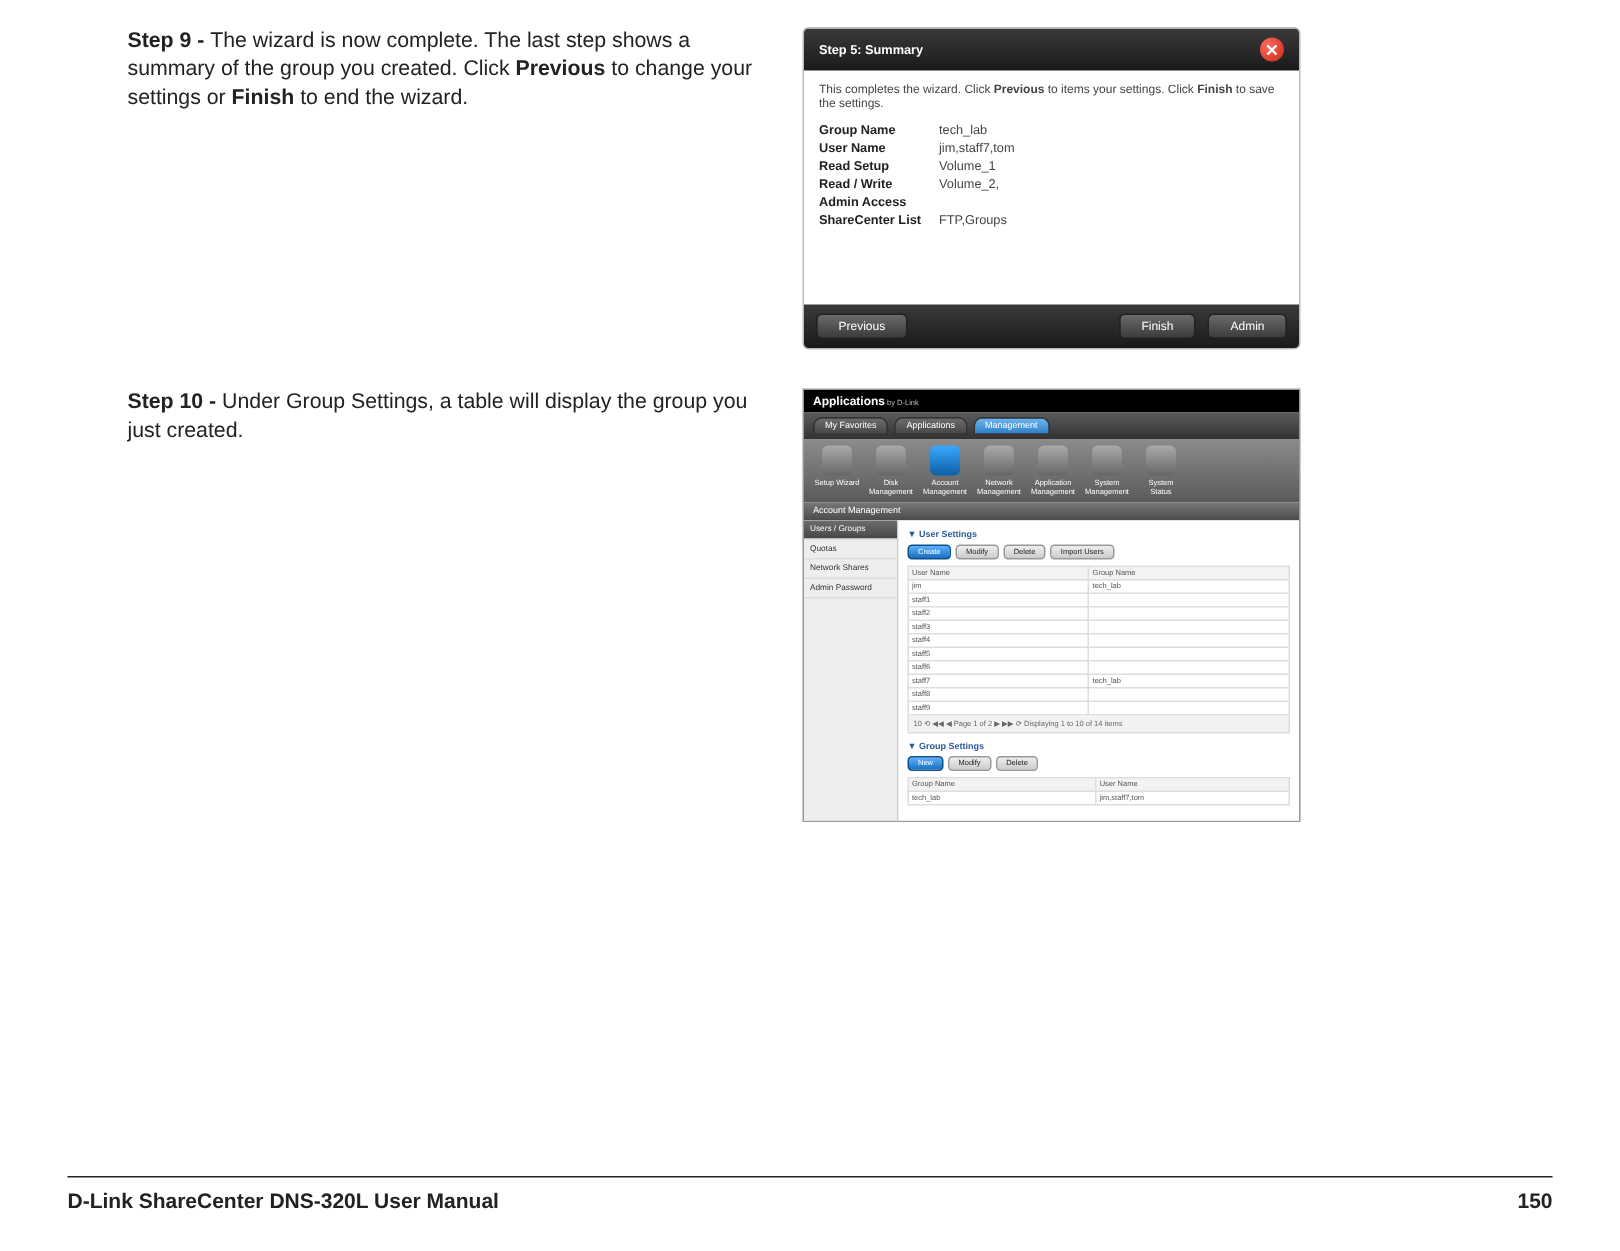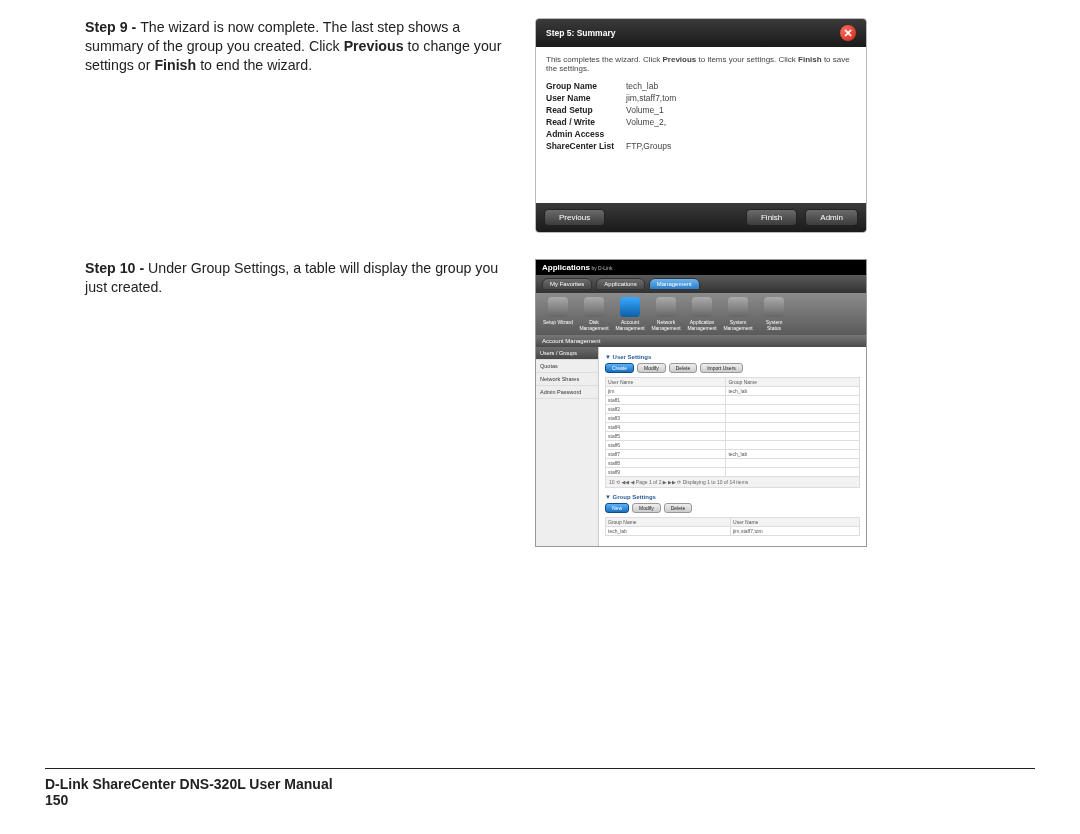--- a/index.html
+++ b/index.html
@@ -209,21 +209,20 @@
 
   .footer {
     position:absolute;
     left:45px; right:45px; bottom:26px;
     border-top:1.5px solid #222;
     padding-top:7px;
     font-size:14px;
     font-weight:bold;
     display:flex;
     justify-content:space-between;
-    flex-direction:column;
   }
 </style>
 </head>
 <body>
 
 <div class="page">
 
   <div class="content-row">
     <div class="text-col">
       <b>Step 9 - </b><span>The wizard is now complete. The last step shows a summary of the group you created. Click </span><b>Previous</b><span> to change your settings or </span><b>Finish</b><span> to end the wizard.</span>

